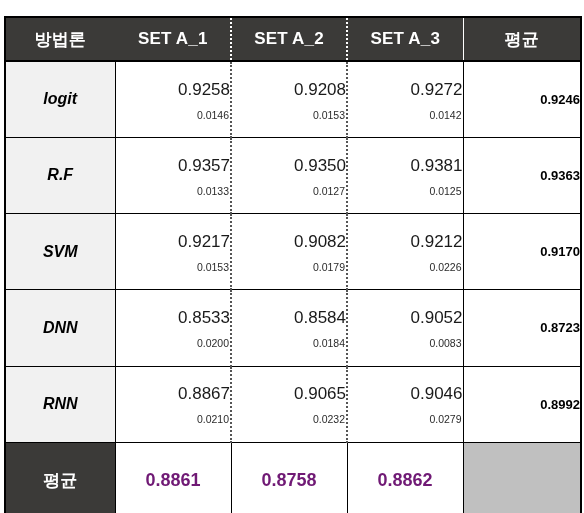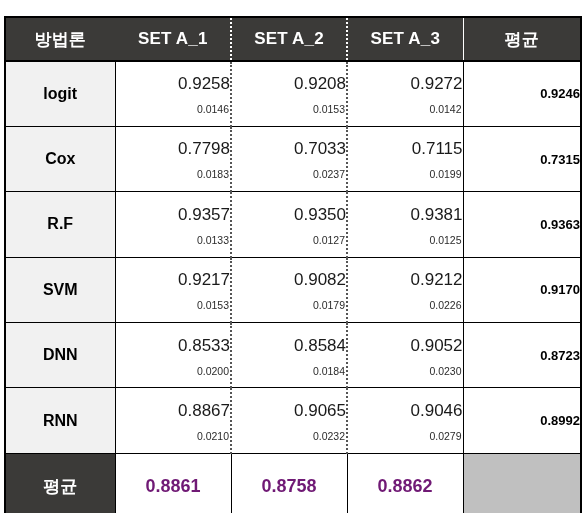--- a/index.html
+++ b/index.html
@@ -78,20 +78,21 @@
 
   td.method {
     background: #f1f1f1;
     color: #000000;
     font-weight: bold;
     font-size: 16px;
     text-align: center;
     border-left: 2px solid #000000;
     border-right: 1.5px solid #000000;
     border-bottom: 1.5px solid #000000;
+    font-style: italic;
   }
 
   td.val {
     background: #ffffff;
     border-bottom: 1.5px solid #000000;
     border-right: 2px dotted #555555;
     position: relative;
     padding: 0 9px 0 4px;
   }
   td.val.val-last {
@@ -190,36 +191,20 @@
           <span class="val-main">0.9208</span>
           <span class="val-sub">0.0153</span>
         </td>
         <td class="val val-last">
           <span class="val-main">0.9272</span>
           <span class="val-sub">0.0142</span>
         </td>
         <td class="mean">0.9246</td>
       </tr>
 
-      <tr class="data-row">
-        <td class="method">Cox</td>
-        <td class="val">
-          <span class="val-main">0.7798</span>
-          <span class="val-sub">0.0183</span>
-        </td>
-        <td class="val">
-          <span class="val-main">0.7033</span>
-          <span class="val-sub">0.0237</span>
-        </td>
-        <td class="val val-last">
-          <span class="val-main">0.7115</span>
-          <span class="val-sub">0.0199</span>
-        </td>
-        <td class="mean">0.7315</td>
-      </tr>
 
 
       <tr class="data-row">
         <td class="method">R.F</td>
         <td class="val">
           <span class="val-main">0.9357</span>
           <span class="val-sub">0.0133</span>
         </td>
         <td class="val">
           <span class="val-main">0.9350</span>
@@ -254,21 +239,21 @@
         <td class="val">
           <span class="val-main">0.8533</span>
           <span class="val-sub">0.0200</span>
         </td>
         <td class="val">
           <span class="val-main">0.8584</span>
           <span class="val-sub">0.0184</span>
         </td>
         <td class="val val-last">
           <span class="val-main">0.9052</span>
-          <span class="val-sub">0.0230</span>
+          <span class="val-sub">0.0083</span>
         </td>
         <td class="mean">0.8723</td>
       </tr>
 
       <tr class="data-row">
         <td class="method">RNN</td>
         <td class="val">
           <span class="val-main">0.8867</span>
           <span class="val-sub">0.0210</span>
         </td>

